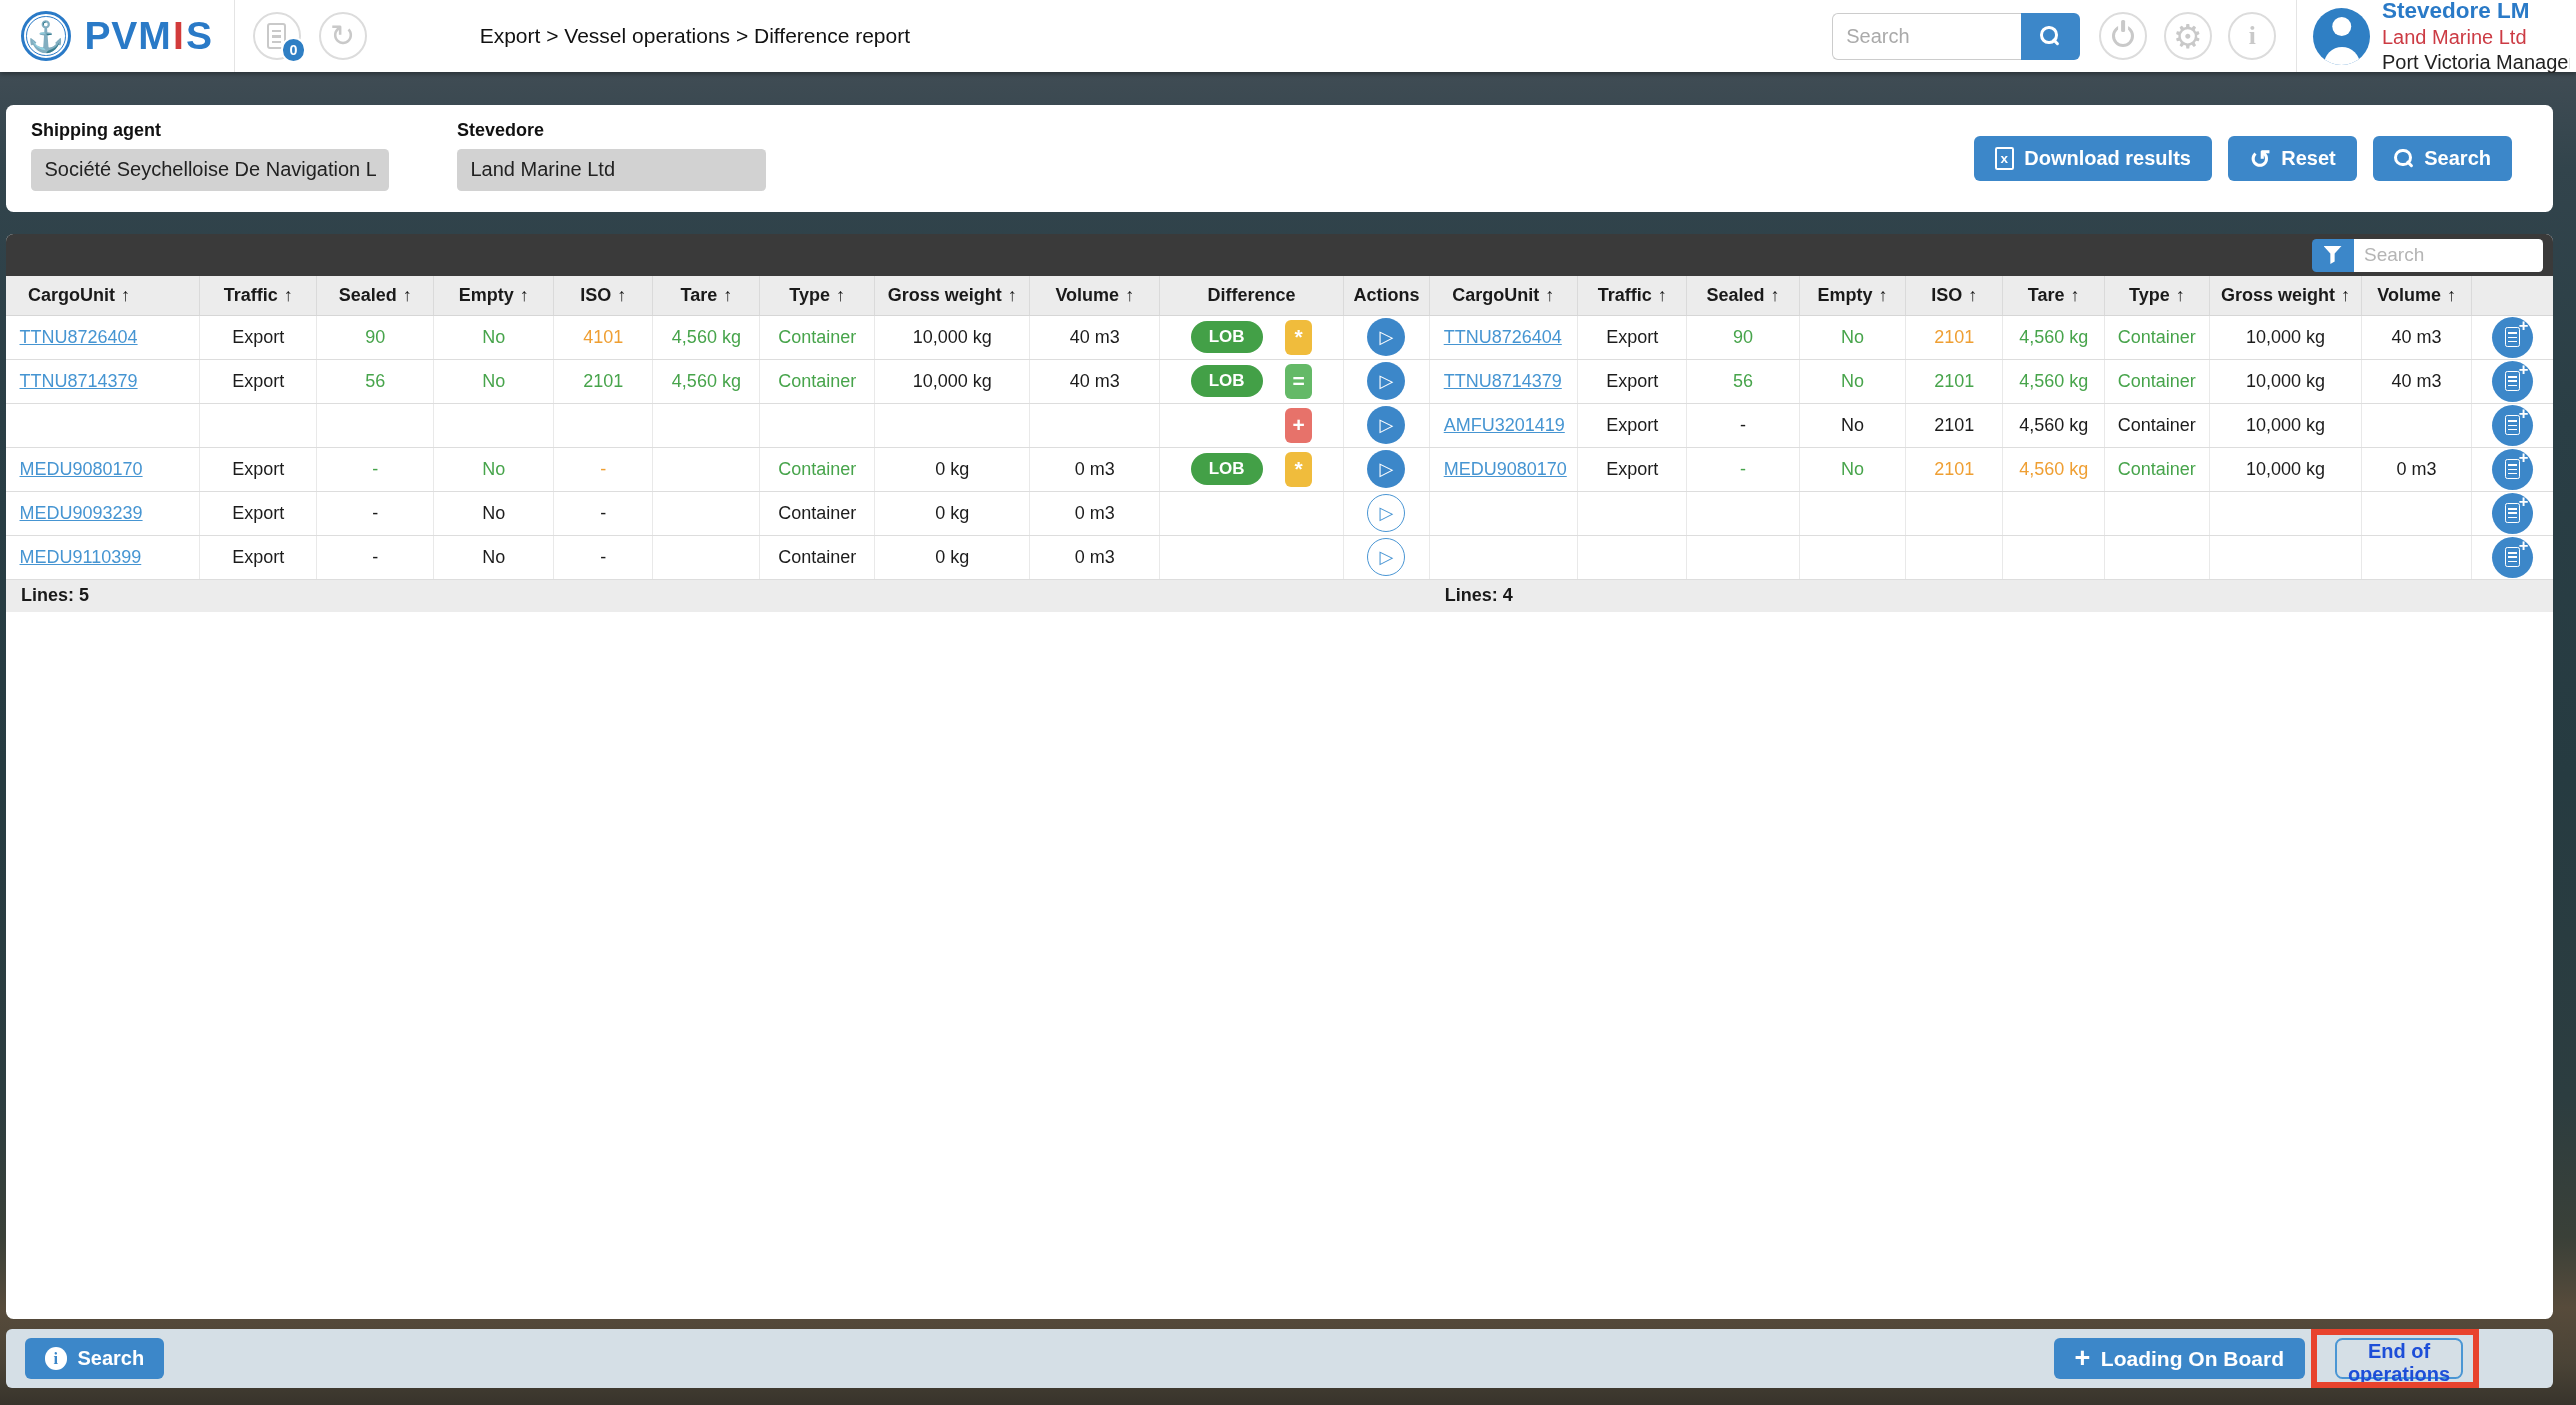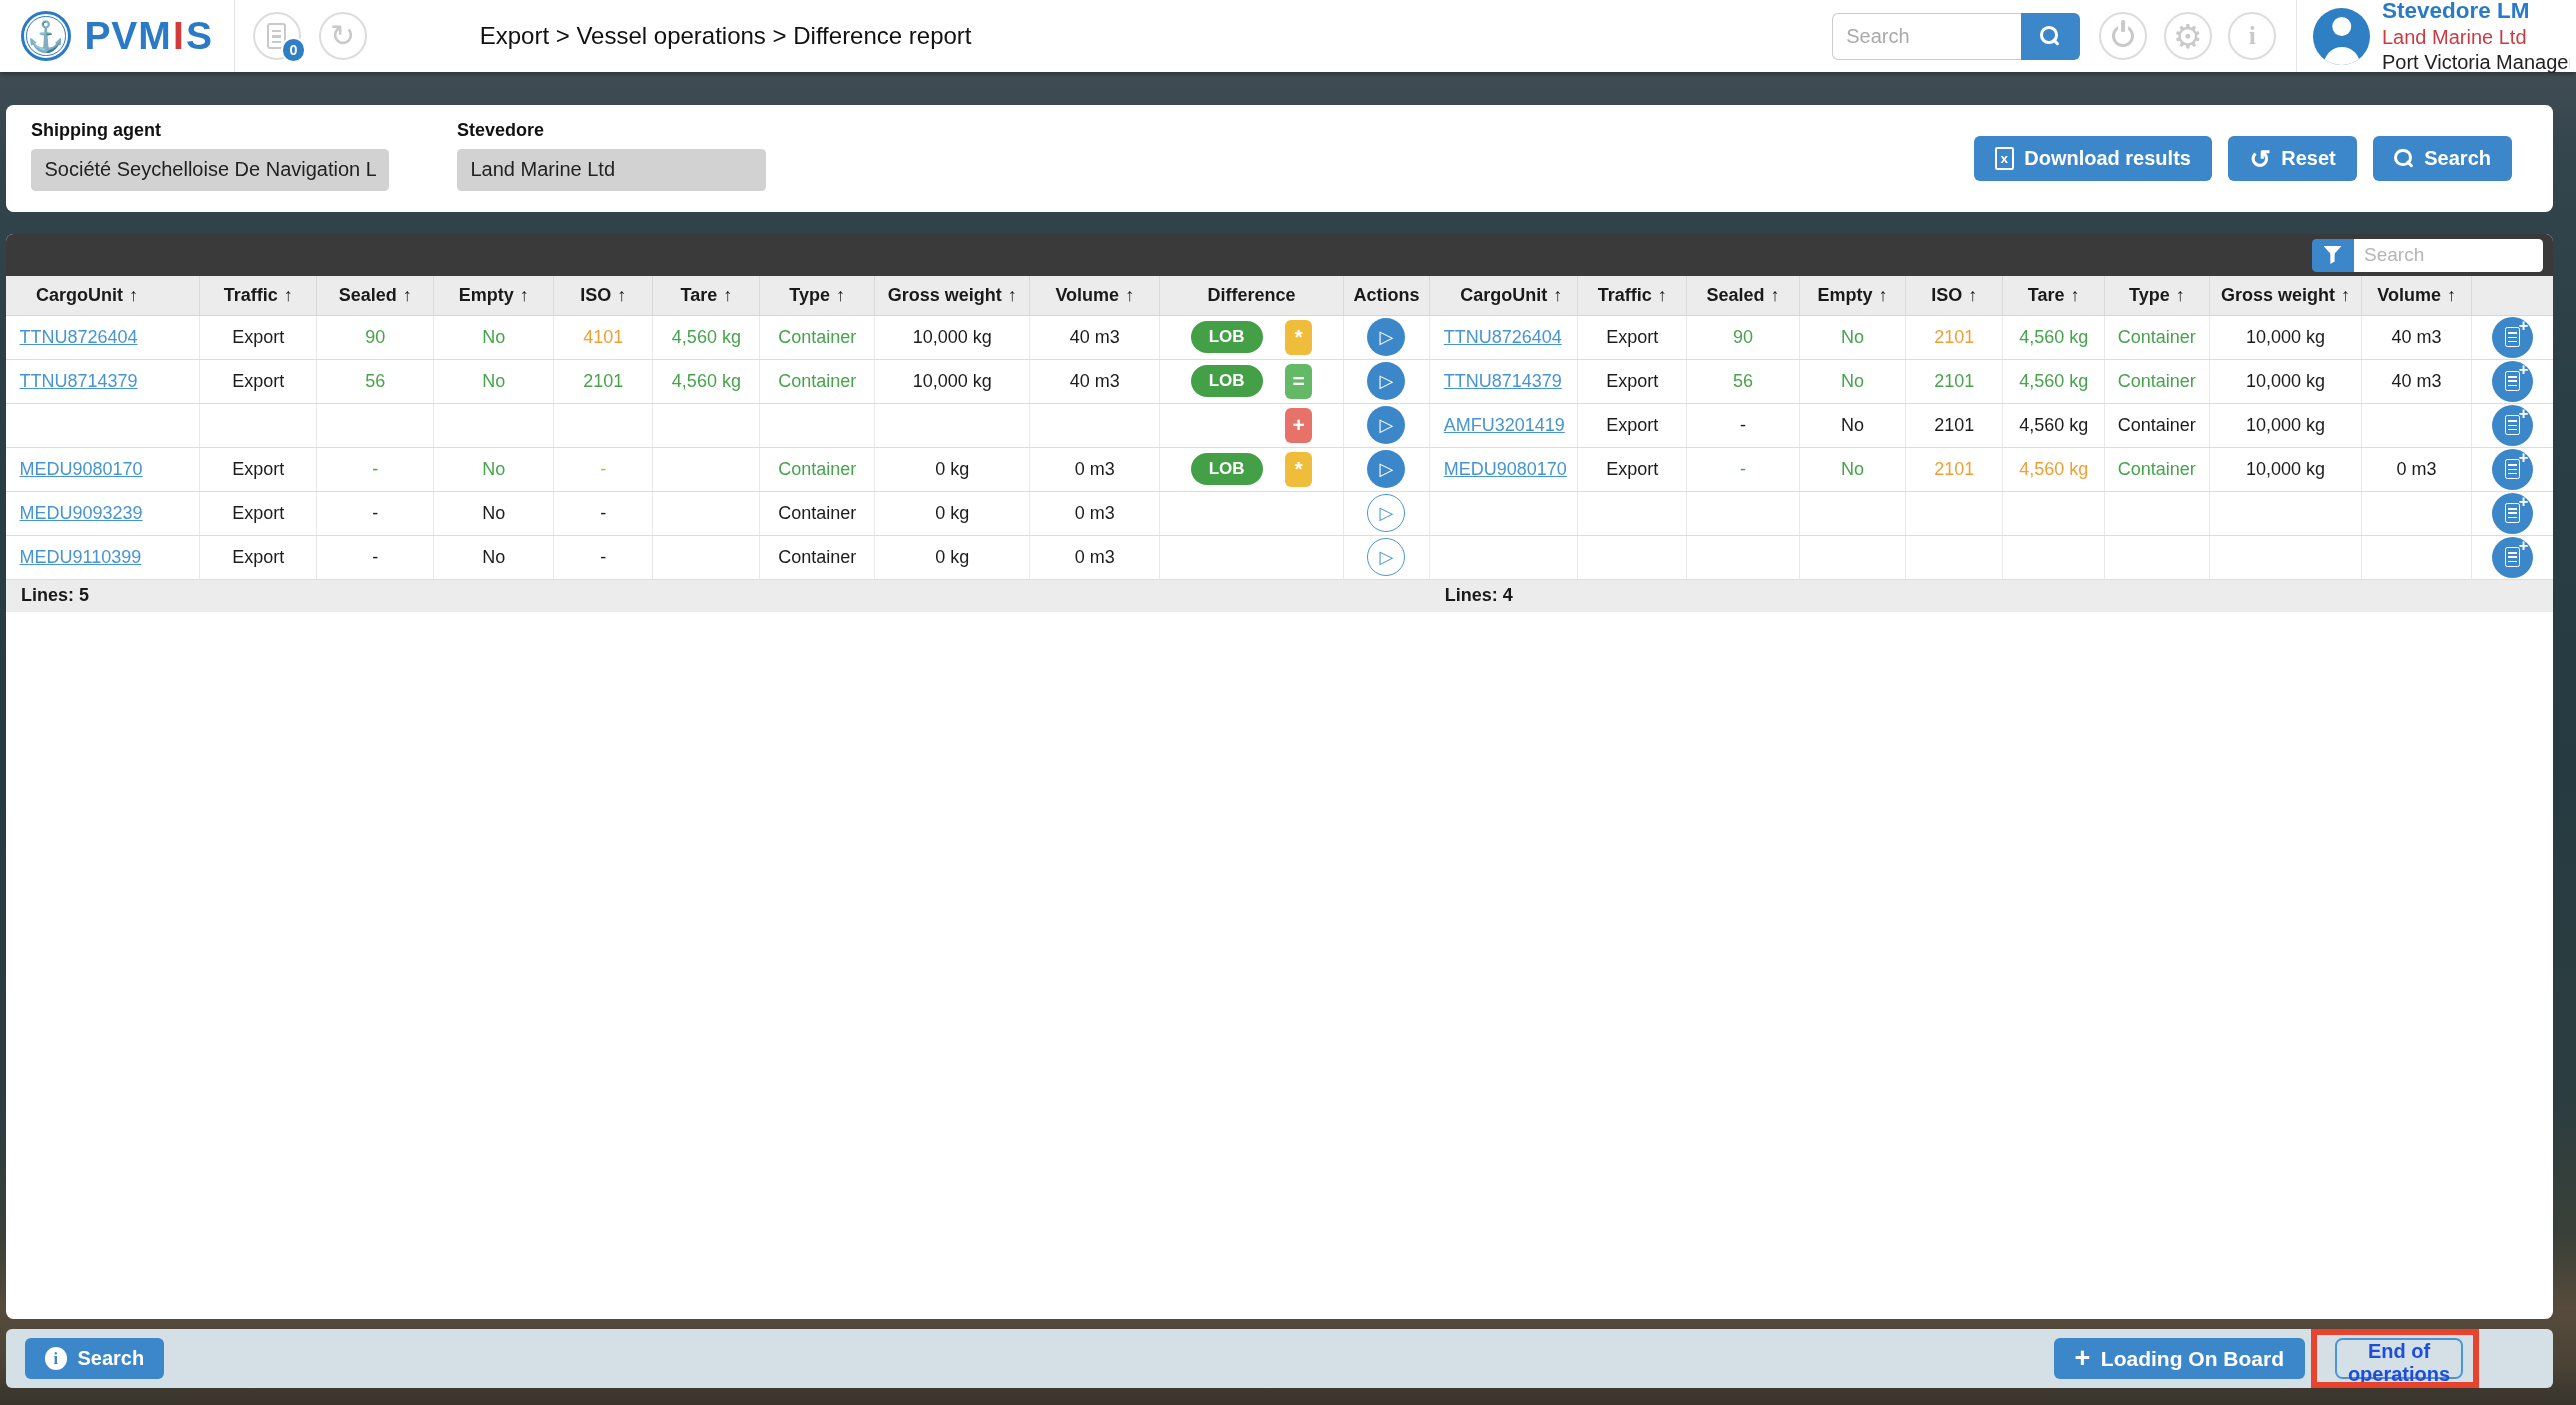--- a/index.html
+++ b/index.html
@@ -39,21 +39,21 @@
   .hdr-left-icons { display:flex; gap:18px; margin-left:18px; }
   .notif-badge {
     position:absolute; bottom:-4.5px; right:-7.5px; width:25.5px; height:25.5px;
     border-radius:50%; background:#2f7fc4; border:2.3px solid #fff; color:#fff;
     font-size:14.3px; font-weight:bold; display:flex; align-items:center; justify-content:center;
   }
   .doc-icon { width:19.5px; height:25.5px; border:2.3px solid currentColor; border-radius:3px; position:relative; }
   .doc-icon::after { content:""; position:absolute; left:3px; right:3px; top:4.5px; height:12.8px;
     background: repeating-linear-gradient(to bottom, currentColor 0 2.3px, transparent 2.3px 5.3px); }
   .refresh-glyph { font-size: 30px; line-height: 1; }
-  .breadcrumb { font-size:24px; color:#111; margin-left:113px; font-weight: 500; }
+  .breadcrumb { font-size:21px; color:#111; margin-left:113px; font-weight: 500; }
 
   .hdr-right { margin-left:auto; display:flex; align-items:center; padding-right:6px; }
   .hdr-search { display:flex; height:47px; }
   .hdr-search input {
     width:189px; height:47px; border:0.8px solid #ccc; border-right:none;
     border-radius:6px 0 0 6px; font-size:20px; padding:0 13.5px; color:#444; outline:none;
     font-family:"Liberation Sans",sans-serif;
   }
   .hdr-search input::placeholder { color:#aaa; }
   .hdr-search .btn-sq {
@@ -117,21 +117,21 @@
   tr.group-row th {
     background:#ececec; height:24px; font-size:17px; font-weight:bold; color:#1a1a1a;
     text-align:center; border-bottom:0.8px solid #e0e0e0;
   }
   tr.group-row th.gsep { border-left:0.8px solid #d6d6d6; }
   tr.cols-row th {
     background:#ececec; height:39px; font-size:18px; font-weight:bold; color:#1a1a1a;
     text-align:center; border-left:0.8px solid #dadada; border-bottom:0.8px solid #d6d6d6;
   }
   tr.cols-row th:first-child { border-left:none; }
-  tr.cols-row th.cu { text-align:left; padding-left:30px; }
+  tr.cols-row th.cu { text-align:left; padding-left:22px; }
   .sort-arrow { font-weight:bold; margin-left:6px; }
   tbody td {
     height:44px; font-size:18px; color:#1c1c1c; text-align:center;
     border-left:0.8px solid #e9e9e9; border-bottom:0.8px solid #dddddd; background:#fff;
     overflow:hidden; white-space:nowrap;
   }
   tbody td:first-child { border-left:none; }
   tbody td.cu { text-align:left; padding-left:13.5px; }
   td .cu-link { color:#4695d2; text-decoration:underline; cursor:pointer; }
   .txt-green { color:#47a44b; }

